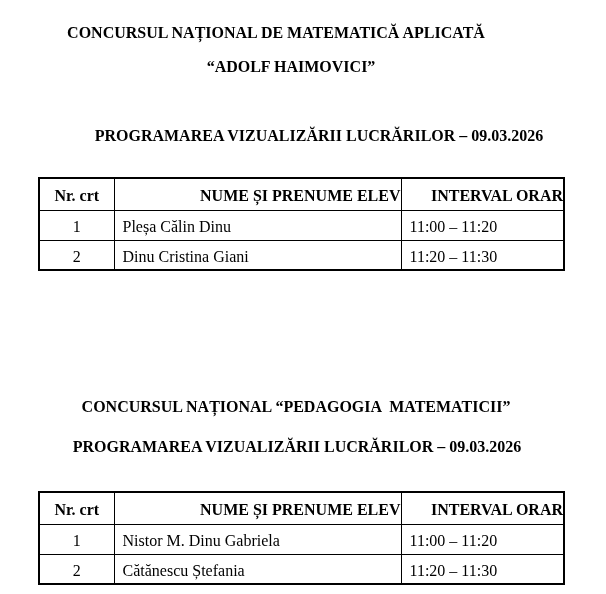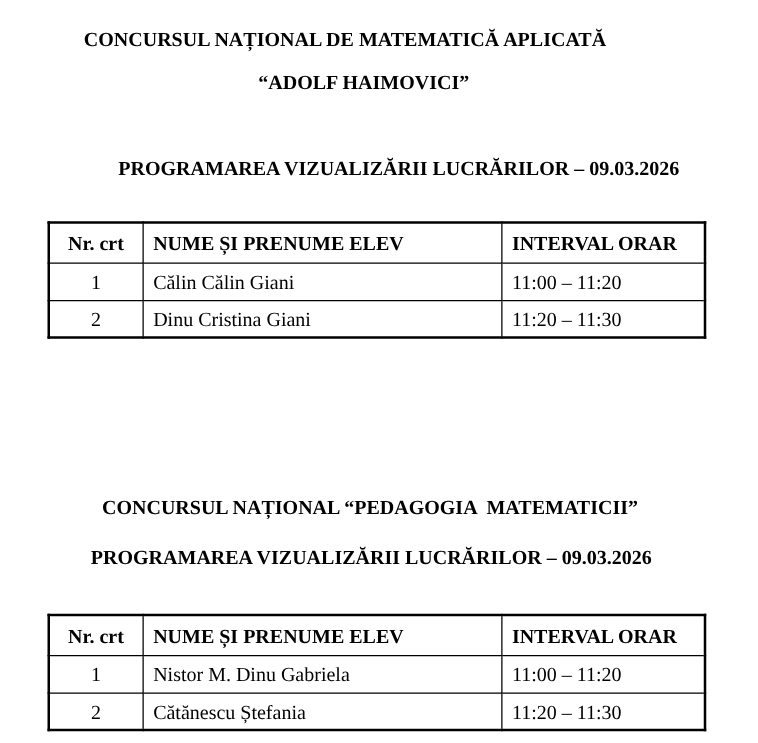--- a/index.html
+++ b/index.html
@@ -37,21 +37,21 @@
   #table2 { margin-top: 35px; }
   .sched th, .sched td {
     border: 1.5px solid #000;
     vertical-align: middle;
     padding: 4px 0 0 0;
     overflow: hidden;
     white-space: nowrap;
   }
   .sched tr.hdr { height: 32px; }
   .sched tr.r   { height: 30px; }
-  .sched th { font-weight: bold; text-align: left; padding-left: 8px; }
+  .sched th { font-weight: bold; text-align: right; padding-left: 8px; }
   .sched th.nr { text-align: center; padding-left: 0; }
   .sched td.num  { text-align: center; }
   .sched td.name { padding-left: 8px; }
   .sched td.time { padding-left: 8px; }
 </style>
 </head>
 <body>
 
 <div>
 
@@ -68,21 +68,21 @@
       <col style="width:163px">
     </colgroup>
     <tbody>
       <tr class="hdr">
         <th class="nr">Nr. crt</th>
         <th>NUME ȘI PRENUME ELEV</th>
         <th>INTERVAL ORAR</th>
       </tr>
       <tr class="r">
         <td class="num">1</td>
-        <td class="name">Călin Călin Giani</td>
+        <td class="name">Pleșa Călin Dinu</td>
         <td class="time">11:00 – 11:20</td>
       </tr>
       <tr class="r">
         <td class="num">2</td>
         <td class="name">Dinu Cristina Giani</td>
         <td class="time">11:20 – 11:30</td>
       </tr>
     </tbody>
   </table>
 

